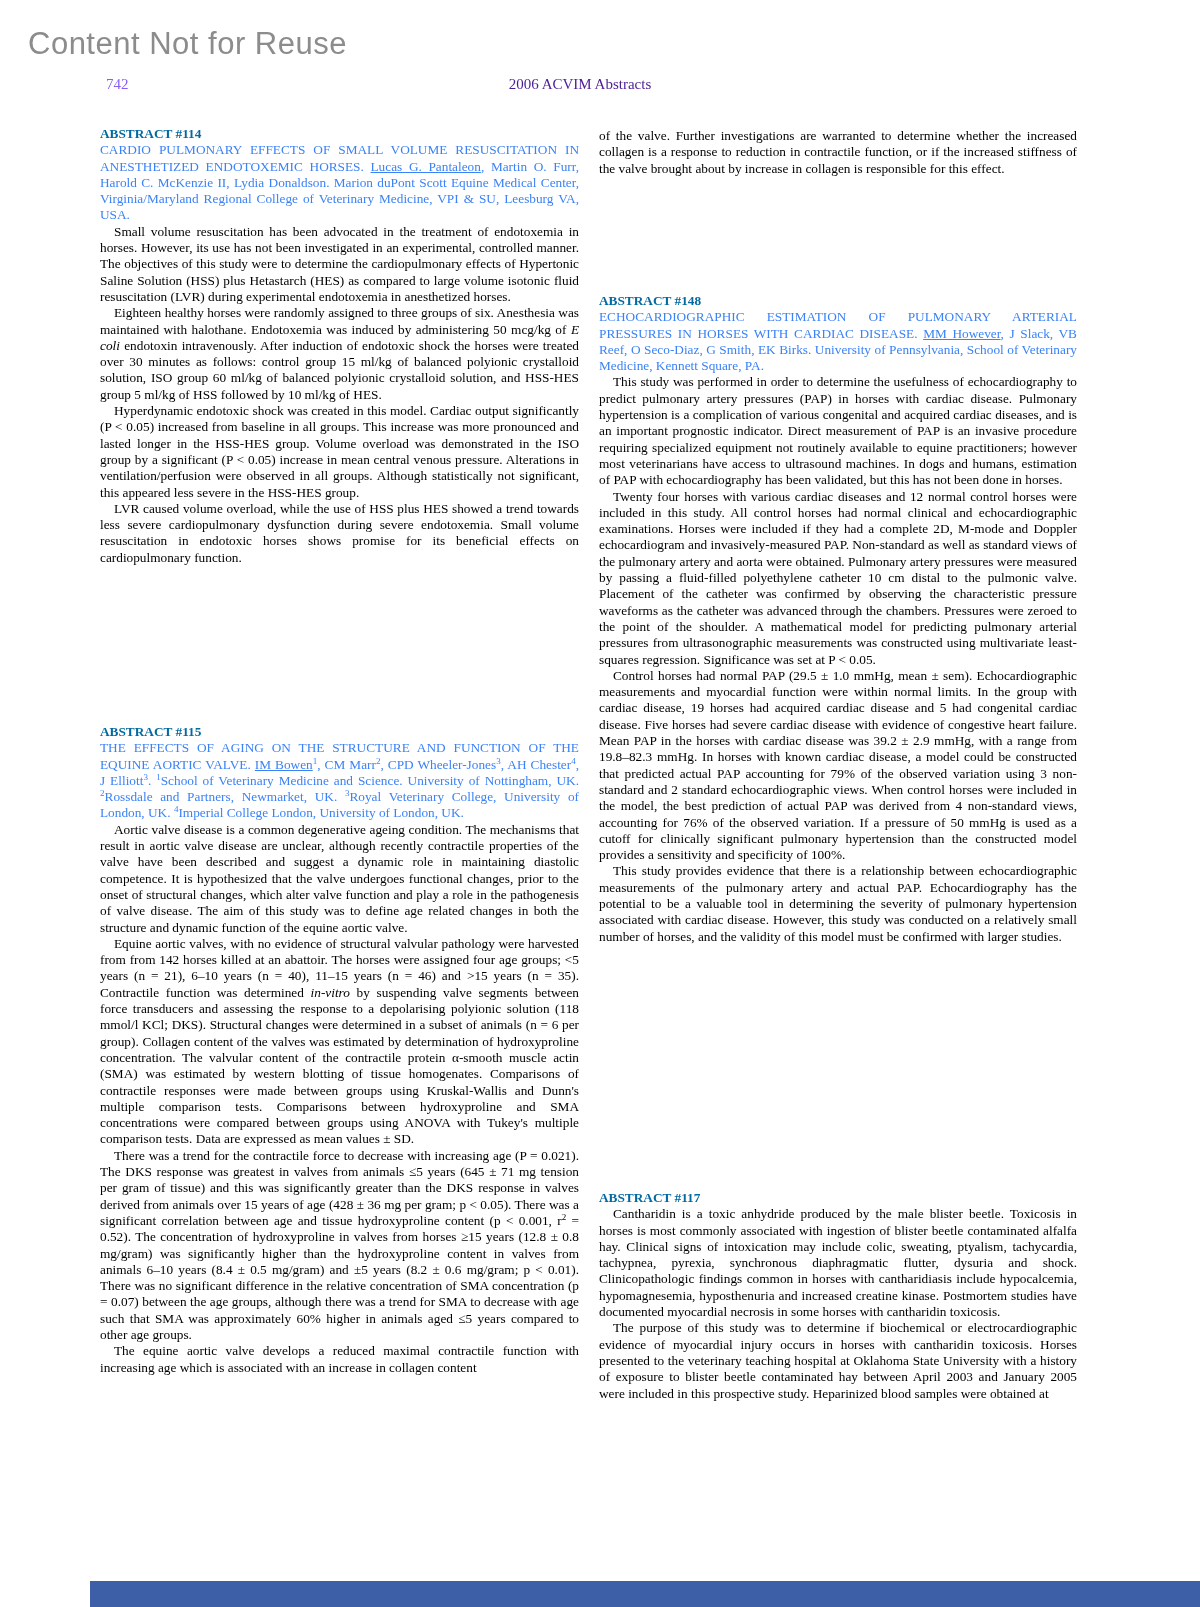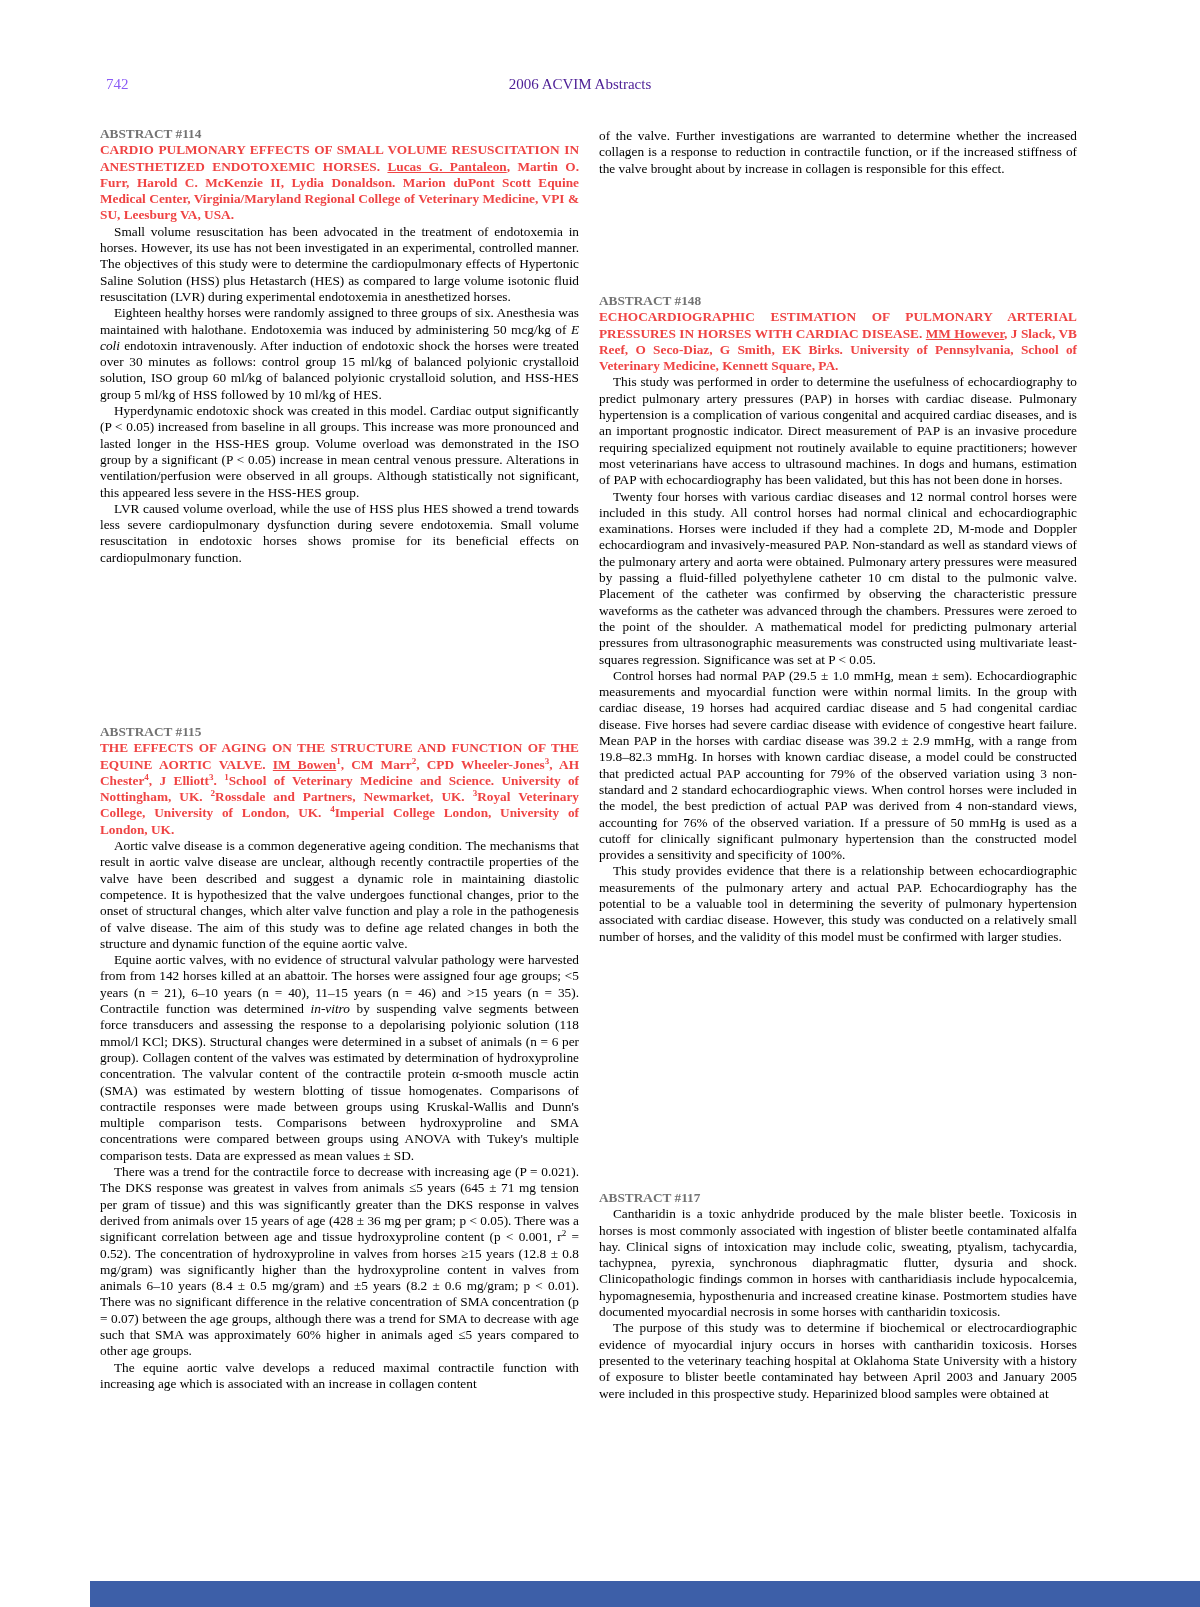--- a/index.html
+++ b/index.html
@@ -9,33 +9,34 @@
     color:#414141;overflow:hidden;
   }
   .watermark{
     position:absolute;left:28px;top:26px;
     font-family:"Liberation Sans","DejaVu Sans",sans-serif;
     font-size:31px;color:#8c8c8c;letter-spacing:0.5px;white-space:nowrap;
   }
   .page-number{position:absolute;left:106px;top:76px;font-size:15px;color:#8b5cf6;}
   .header-title{position:absolute;left:100px;top:76px;width:960px;text-align:center;font-size:15px;color:#4c1d95;}
   .abs{position:absolute;font-size:13.3px;line-height:16.3px;text-align:justify;}
-  .abs-label{font-weight:bold;color:#737373;}
-  .abs-heading{font-weight:bold;color:#ef4444;}
+  .abs-label{font-weight:bold;color:#0369a1;}
+  .abs-heading{font-weight:normal;color:#3b82f6;}
   .body{margin:0;color:#000000;}
   .ind{text-indent:14px;}
   .seg-u{text-decoration:underline;}
   sup{font-size:0.68em;line-height:0;vertical-align:super;}
   .footer-bar{position:absolute;left:90px;top:1581px;width:1110px;height:26px;background:#3d5fa8;}
 </style>
 </head>
 <body>
 
 <div class="page">
 
+  <div class="watermark">Content Not for Reuse</div>
   <div class="page-number">742</div>
   <div class="header-title">2006 ACVIM Abstracts</div>
 
   <section class="abs" style="left:100px;top:126px;width:479px;">
     <div class="abs-label">ABSTRACT #114</div>
     <div class="abs-heading">CARDIO PULMONARY EFFECTS OF SMALL VOLUME RESUSCITATION IN ANESTHETIZED ENDOTOXEMIC HORSES. <span class="seg-u">Lucas G. Pantaleon</span>, Martin O. Furr, Harold C. McKenzie II, Lydia Donaldson. Marion duPont Scott Equine Medical Center, Virginia/Maryland Regional College of Veterinary Medicine, VPI &amp; SU, Leesburg VA, USA.</div>
     <p class="body ind">Small volume resuscitation has been advocated in the treatment of endotoxemia in horses. However, its use has not been investigated in an experimental, controlled manner. The objectives of this study were to determine the cardiopulmonary effects of Hypertonic Saline Solution (HSS) plus Hetastarch (HES) as compared to large volume isotonic fluid resuscitation (LVR) during experimental endotoxemia in anesthetized horses.</p>
     <p class="body ind">Eighteen healthy horses were randomly assigned to three groups of six. Anesthesia was maintained with halothane. Endotoxemia was induced by administering 50 mcg/kg of <i>E coli</i> endotoxin intravenously. After induction of endotoxic shock the horses were treated over 30 minutes as follows: control group 15 ml/kg of balanced polyionic crystalloid solution, ISO group 60 ml/kg of balanced polyionic crystalloid solution, and HSS-HES group 5 ml/kg of HSS followed by 10 ml/kg of HES.</p>
     <p class="body ind">Hyperdynamic endotoxic shock was created in this model. Cardiac output significantly (P &lt; 0.05) increased from baseline in all groups. This increase was more pronounced and lasted longer in the HSS-HES group. Volume overload was demonstrated in the ISO group by a significant (P &lt; 0.05) increase in mean central venous pressure. Alterations in ventilation/perfusion were observed in all groups. Although statistically not significant, this appeared less severe in the HSS-HES group.</p>
     <p class="body ind">LVR caused volume overload, while the use of HSS plus HES showed a trend towards less severe cardiopulmonary dysfunction during severe endotoxemia. Small volume resuscitation in endotoxic horses shows promise for its beneficial effects on cardiopulmonary function.</p>

